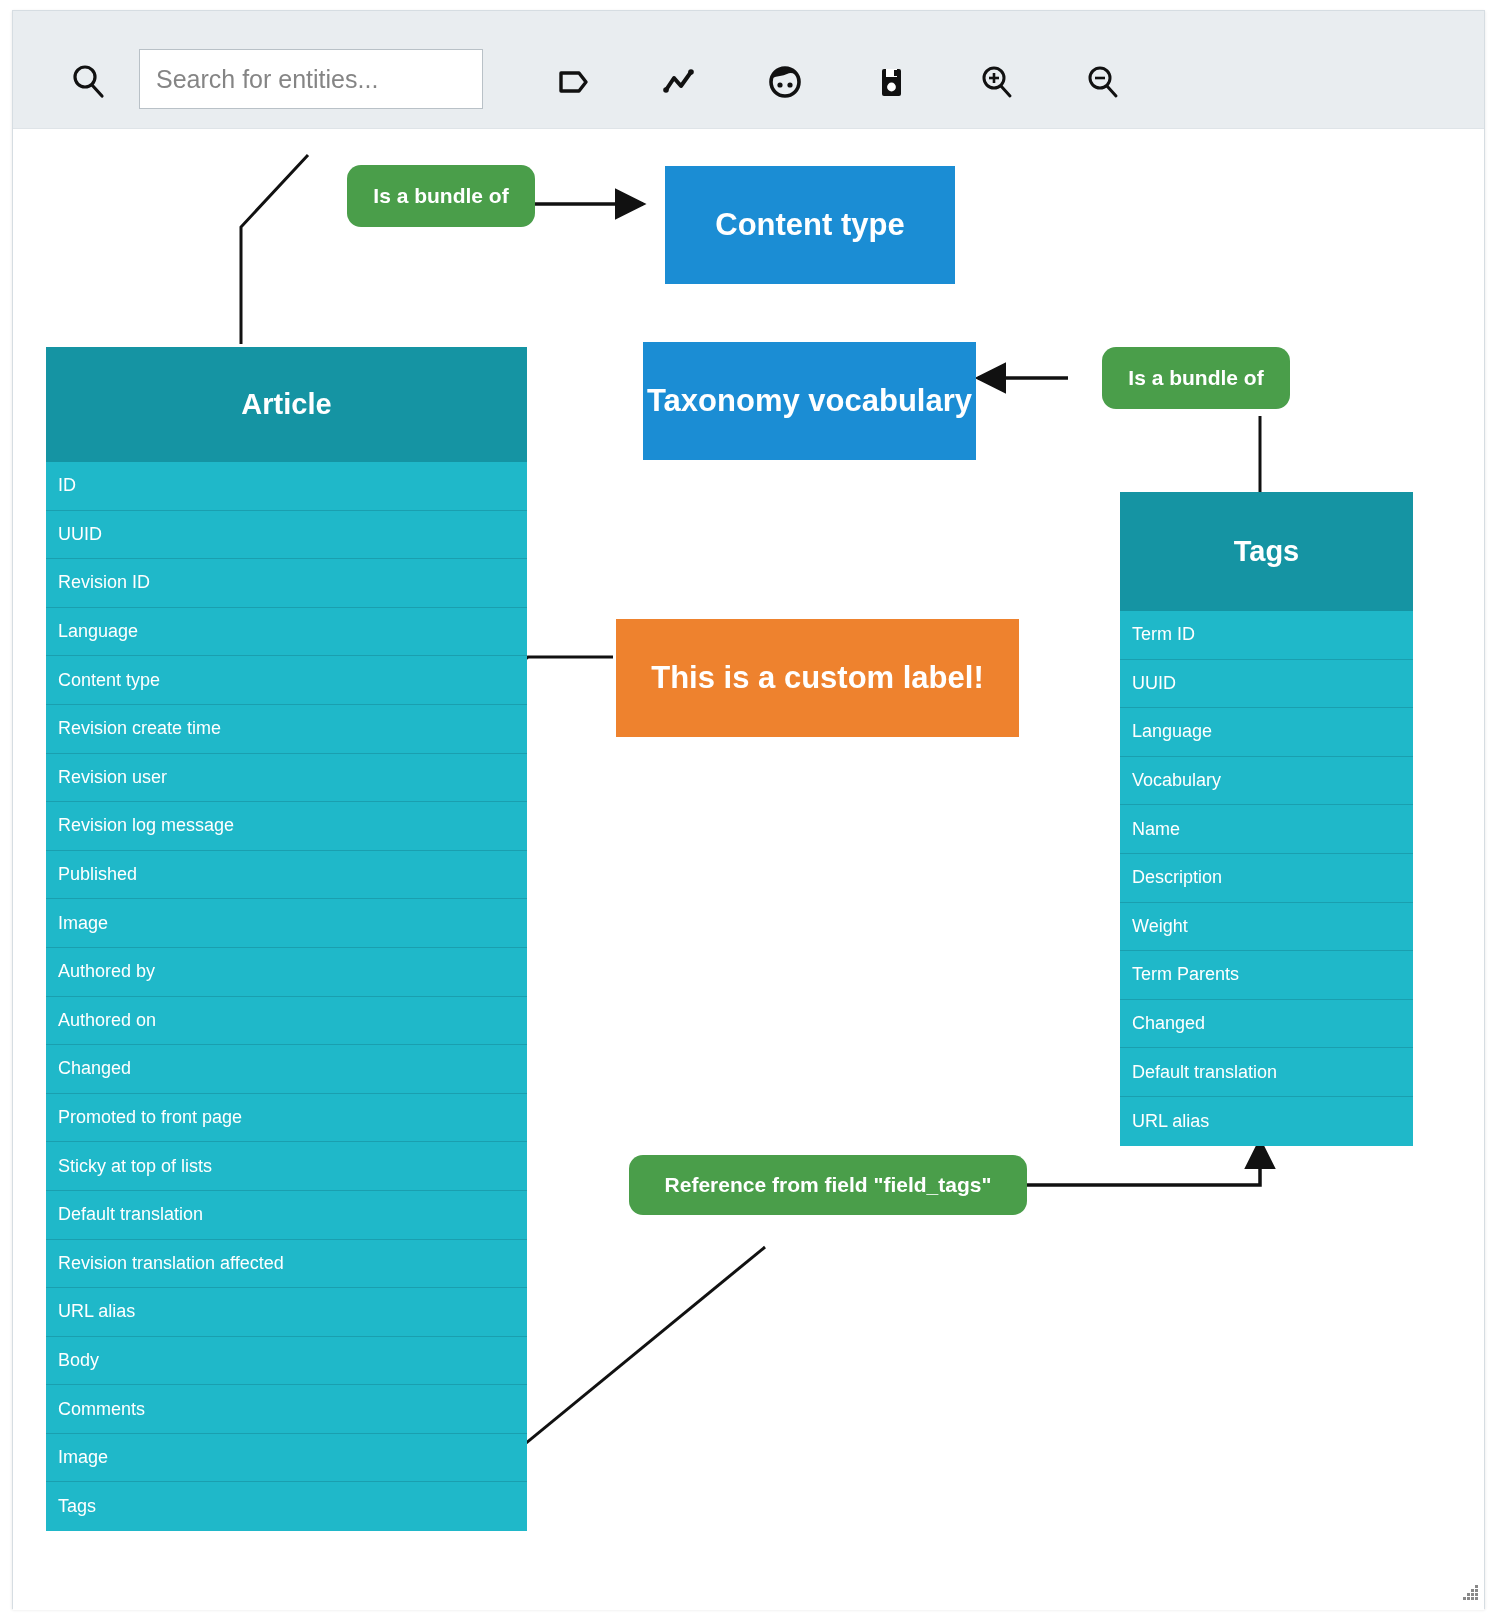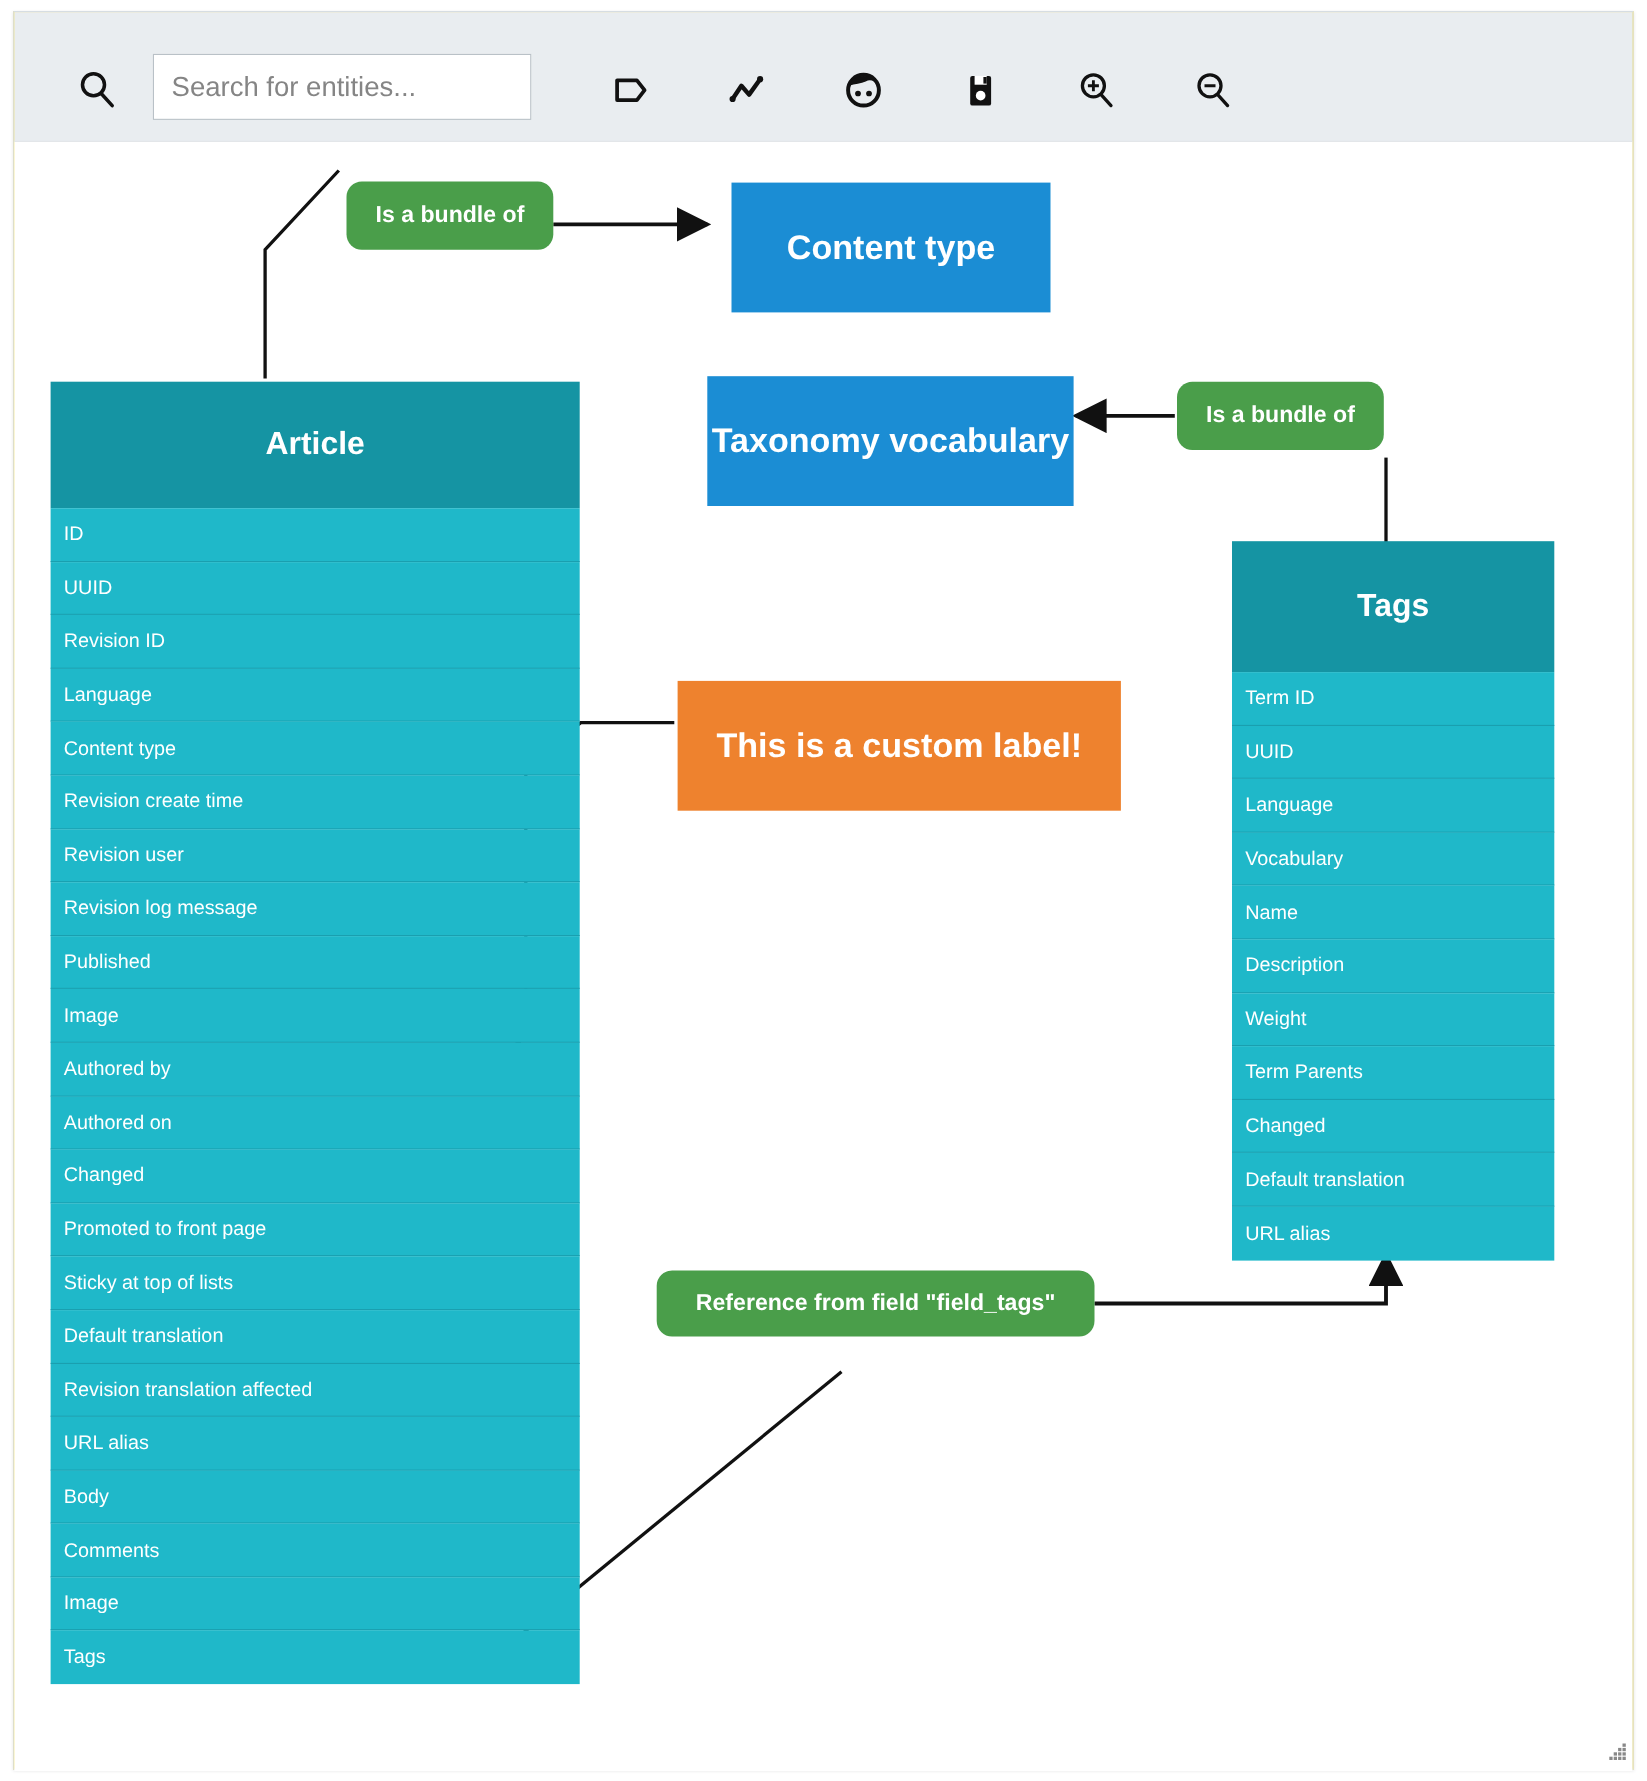--- a/index.html
+++ b/index.html
@@ -7,21 +7,21 @@
     margin: 0; padding: 0;
     width: 1497px; height: 1619px;
     background: #ffffff;
     font-family: "Liberation Sans", sans-serif;
     overflow: hidden;
   }
   #app {
     position: absolute;
     left: 12px; top: 10px;
     width: 1473px; height: 1599px;
-    background: #fde047;
+    background: #7f1d1d;
     border: 1px solid #d6dde2;
     box-shadow: 0 1px 3px rgba(0,0,0,0.10);
     padding-left: 28px;
   }
   
   #toolbar {
     position: absolute;
     left: 0; top: 0;
     width: 100%; height: 118px;
     background: #e9edf0;
@@ -80,20 +80,21 @@
   .pill {
     background: #4a9e4a;
     color: #ffffff;
     font-weight: bold;
     font-size: 21px;
     border-radius: 14px;
     display: flex; align-items: center; justify-content: center;
     padding: 0 16px;
     cursor: move;
     white-space: nowrap;
+    margin-left: 32px;
   }
   .table-node { cursor: move; }
   .table-header {
     background: #1594a3;
     color: #ffffff;
     font-weight: bold;
     font-size: 29px;
     display: flex; align-items: center; justify-content: center;
   }
   .table-row {

